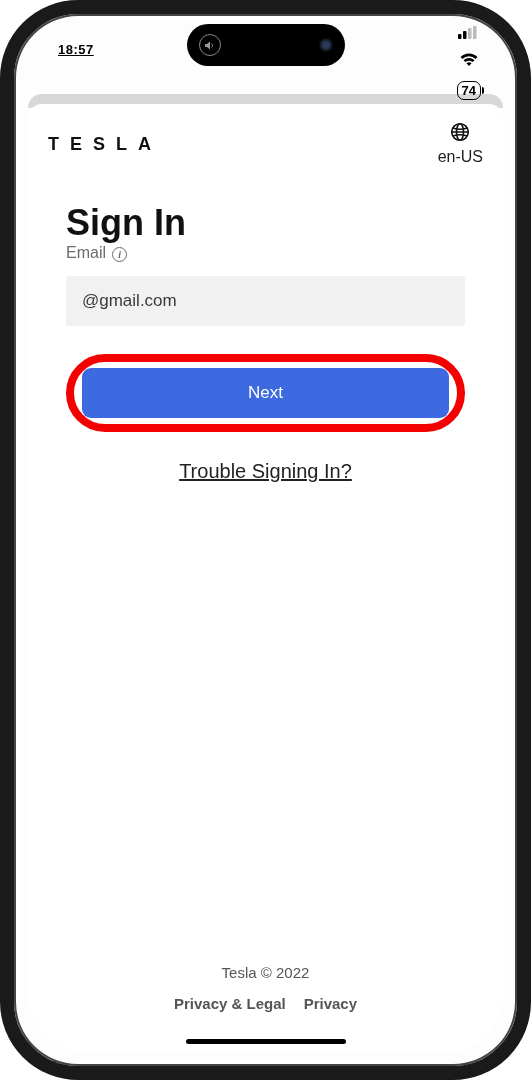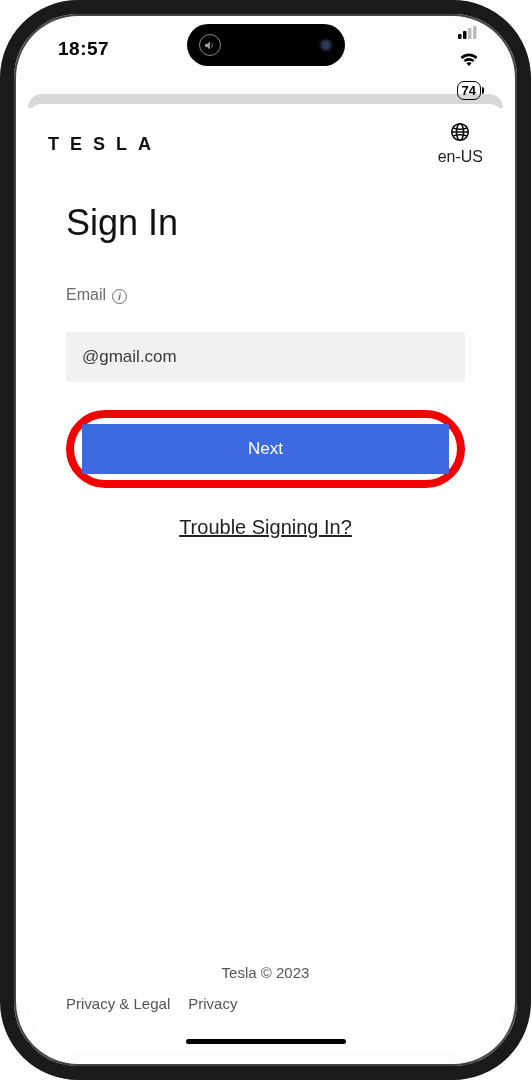--- a/index.html
+++ b/index.html
@@ -44,21 +44,21 @@
       position: absolute; top: 0; left: 0; right: 0;
       height: 58px;
       display: flex;
       justify-content: space-between;
       align-items: center;
       padding: 12px 36px 0 44px;
       color: #000;
       font-weight: 600;
       z-index: 5;
     }
-    .status-time { font-size: 19px; letter-spacing: 0.5px; }
+    .status-time { font-size: 13px; letter-spacing: 0.5px; text-decoration: underline; }
     .status-right { display: flex; align-items: center; gap: 14px; flex-direction: column; }
     .battery-box {
       display: inline-flex; align-items: center;
       border: 1.5px solid #000; border-radius: 7px;
       padding: 1px 4px; font-size: 13px; font-weight: 700;
       position: relative;
     }
     .battery-box::after {
       content: "";
       position: absolute; right: -4px; top: 5px;
@@ -96,70 +96,69 @@
       display: flex; align-items: center; gap: 6px;
       font-size: 16px; color: #222; cursor: pointer; flex-direction: column;
     }
     
     .main {
       flex: 1;
       padding: 28px 38px 0 38px;
       display: flex; flex-direction: column;
     }
     h1 {
-      font-size: 36px; font-weight: 400; color: #111;
-      margin-bottom: 42px;
+      font-size: 36px; font-weight: 700; color: #111;
     }
     .field-label {
       font-size: 16px; color: #6b6b6b; font-weight: 500;
       display: flex; align-items: flex-end; gap: 6px;
       margin-bottom: 14px;
     }
     .info-icon {
       width: 15px; height: 15px; border: 1.4px solid #6b6b6b;
       border-radius: 50%; display: inline-flex;
       align-items: center; justify-content: center;
       font-size: 10px; font-weight: 700; color: #6b6b6b;
       font-style: italic; font-family: Georgia, serif;
     }
     .email-display {
       display: flex; align-items: center;
       width: 100%; height: 50px;
       background: #f1f1f1;
       font-size: 17px; padding: 0 16px;
-      color: #3a3a3a; border-radius: 2px; margin-top: 14px;
+      color: #3a3a3a; border-radius: 2px;
     }
     
     .highlight-ring {
       border: 8px solid #f30000;
       border-radius: 44px;
       padding: 6px 8px;
       margin-top: 28px;
     }
     .next-button {
       width: 100%; height: 50px;
       background: #3e6ae1; color: #fff;
-      border: none; border-radius: 2px;
+      border: none; border-radius: 9px;
       font-size: 17px; font-weight: 500;
       cursor: pointer;
     }
     
     .trouble-link {
       text-align: center; margin-top: 28px;
       font-size: 20px; color: #222;
       text-decoration: underline; cursor: pointer;
     }
     
     .footer {
       padding-bottom: 40px;
       text-align: center;
       font-size: 15px; color: #555;
     }
     .footer-line1 { margin-bottom: 14px; }
-    .footer-links { display: flex; gap: 18px; }
+    .footer-links { display: flex; justify-content: center; gap: 18px; font-weight: bold; }
     .footer-links span { cursor: pointer; }
     
     .home-indicator {
       position: absolute;
       bottom: 8px; left: 50%; transform: translateX(-50%);
       width: 160px; height: 5px;
       background: #000; border-radius: 3px;
     }
     
     svg { display: block; }
@@ -249,21 +248,21 @@
 
       <div class="highlight-ring">
         <button class="next-button">Next</button>
       </div>
 
       <div class="trouble-link">Trouble Signing In?</div>
 
       <div style="flex:1"></div>
 
       <div class="footer">
-        <div class="footer-line1">Tesla © 2023</div>
+        <div class="footer-line1">Tesla © 2022</div>
         <div class="footer-links">
           <span>Privacy &amp; Legal</span>
           <span>Privacy</span>
         </div>
       </div>
     </div>
 
     <div class="home-indicator"></div>
   </div>
 

